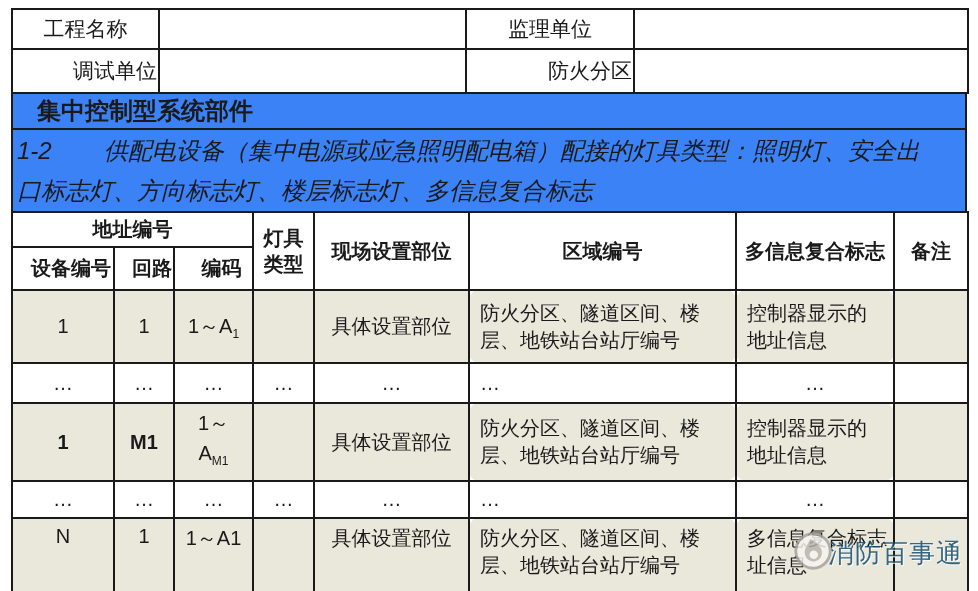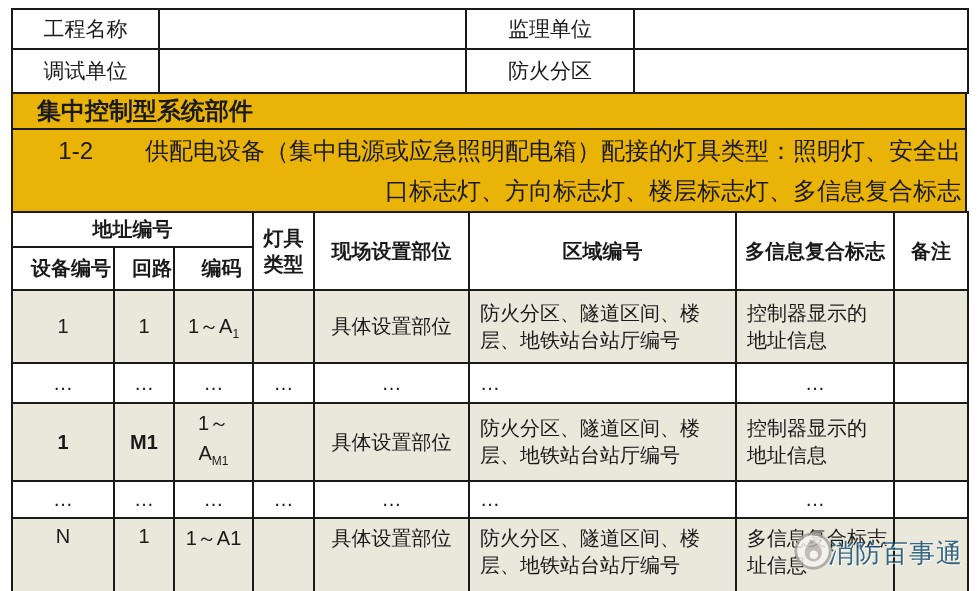--- a/index.html
+++ b/index.html
@@ -6,41 +6,41 @@
   body{font-family:"Liberation Sans","DejaVu Sans",sans-serif;color:#1a1a1a;}
   #page{position:relative;width:978px;height:591px;background:#ffffff;overflow:hidden;}
   #sheet{position:absolute;left:11px;top:8px;width:956px;}
 
   table{border-collapse:collapse;table-layout:fixed;width:956px;}
   td,th{border:2px solid #1a1a1a;overflow:hidden;}
 
   
   .info-tbl td{font-size:21px;text-align:center;vertical-align:middle;font-weight:normal;}
   .info-tbl .r1 td{height:36px;}
-  .info-tbl .r2 td{height:40px;}
+  .info-tbl .r2 td{height:40px;text-align:right;}
 
   
   .band{border-left:2px solid #1a1a1a;border-right:2px solid #1a1a1a;}
   .band-title{height:36px;border-bottom:2px solid #1a1a1a;display:flex;align-items:center;
     padding-left:24px;font-size:24px;font-weight:bold;box-sizing:border-box;}
-  .band-desc{height:81px;box-sizing:border-box;padding:1px 4px 0 4px;font-size:24px;line-height:40px;}
+  .band-desc{height:81px;box-sizing:border-box;padding:1px 4px 0 4px;font-size:24px;line-height:40px;font-style:italic;}
   .band-desc .no{margin-right:52px;}
 
   
   .main-tbl td{font-size:20px;text-align:center;vertical-align:middle;}
   .main-tbl .hd{font-weight:bold;margin-top:44px;}
   .h1 td{height:30px;}
   .h2 td{height:38px;padding-left:17px;}
   .dr0 td{height:69px;}
   .dr1 td{height:36px;}
   .dr2 td{height:74px;}
   .dr3 td{height:33px;}
   .dr4 td{height:74px;}
   .beige td{background:#eae7db;}
-  .al{text-align:left !important;padding-left:10px !important;}
+  .al{text-align:left !important;padding-left:10px !important;border-radius:10px;}
   .two-line{line-height:27px;}
   .b{font-weight:bold;}
   .vtop td{vertical-align:top;padding-top:6px;}
   sub{font-size:12px;}
   .code-two{line-height:30px;}
   .wrapword{word-break:break-all;line-height:26px;padding:12px 4px;}
 
   
   #watermark{position:absolute;left:792px;top:530px;display:flex;align-items:center;
     z-index:5;opacity:0.82;}
@@ -70,21 +70,21 @@
       </tr>
       <tr class="r2">
         <td>调试单位</td>
         <td></td>
         <td>防火分区</td>
         <td></td>
       </tr>
     </tbody>
       </table>
 
-    <div class="band" style="background:#eab308;text-align:right;">
+    <div class="band" style="background:#3b82f6;">
       <div class="band-title">集中控制型系统部件</div>
       <div class="band-desc">
         <div><span class="no">1-2</span><span>供配电设备（集中电源或应急照明配电箱）配接的灯具类型：照明灯、安全出</span></div>
         <div>口标志灯、方向标志灯、楼层标志灯、多信息复合标志</div>
       </div>
     </div>
 
     <table class="main-tbl">
       <colgroup>
         <col style="width:102px">

